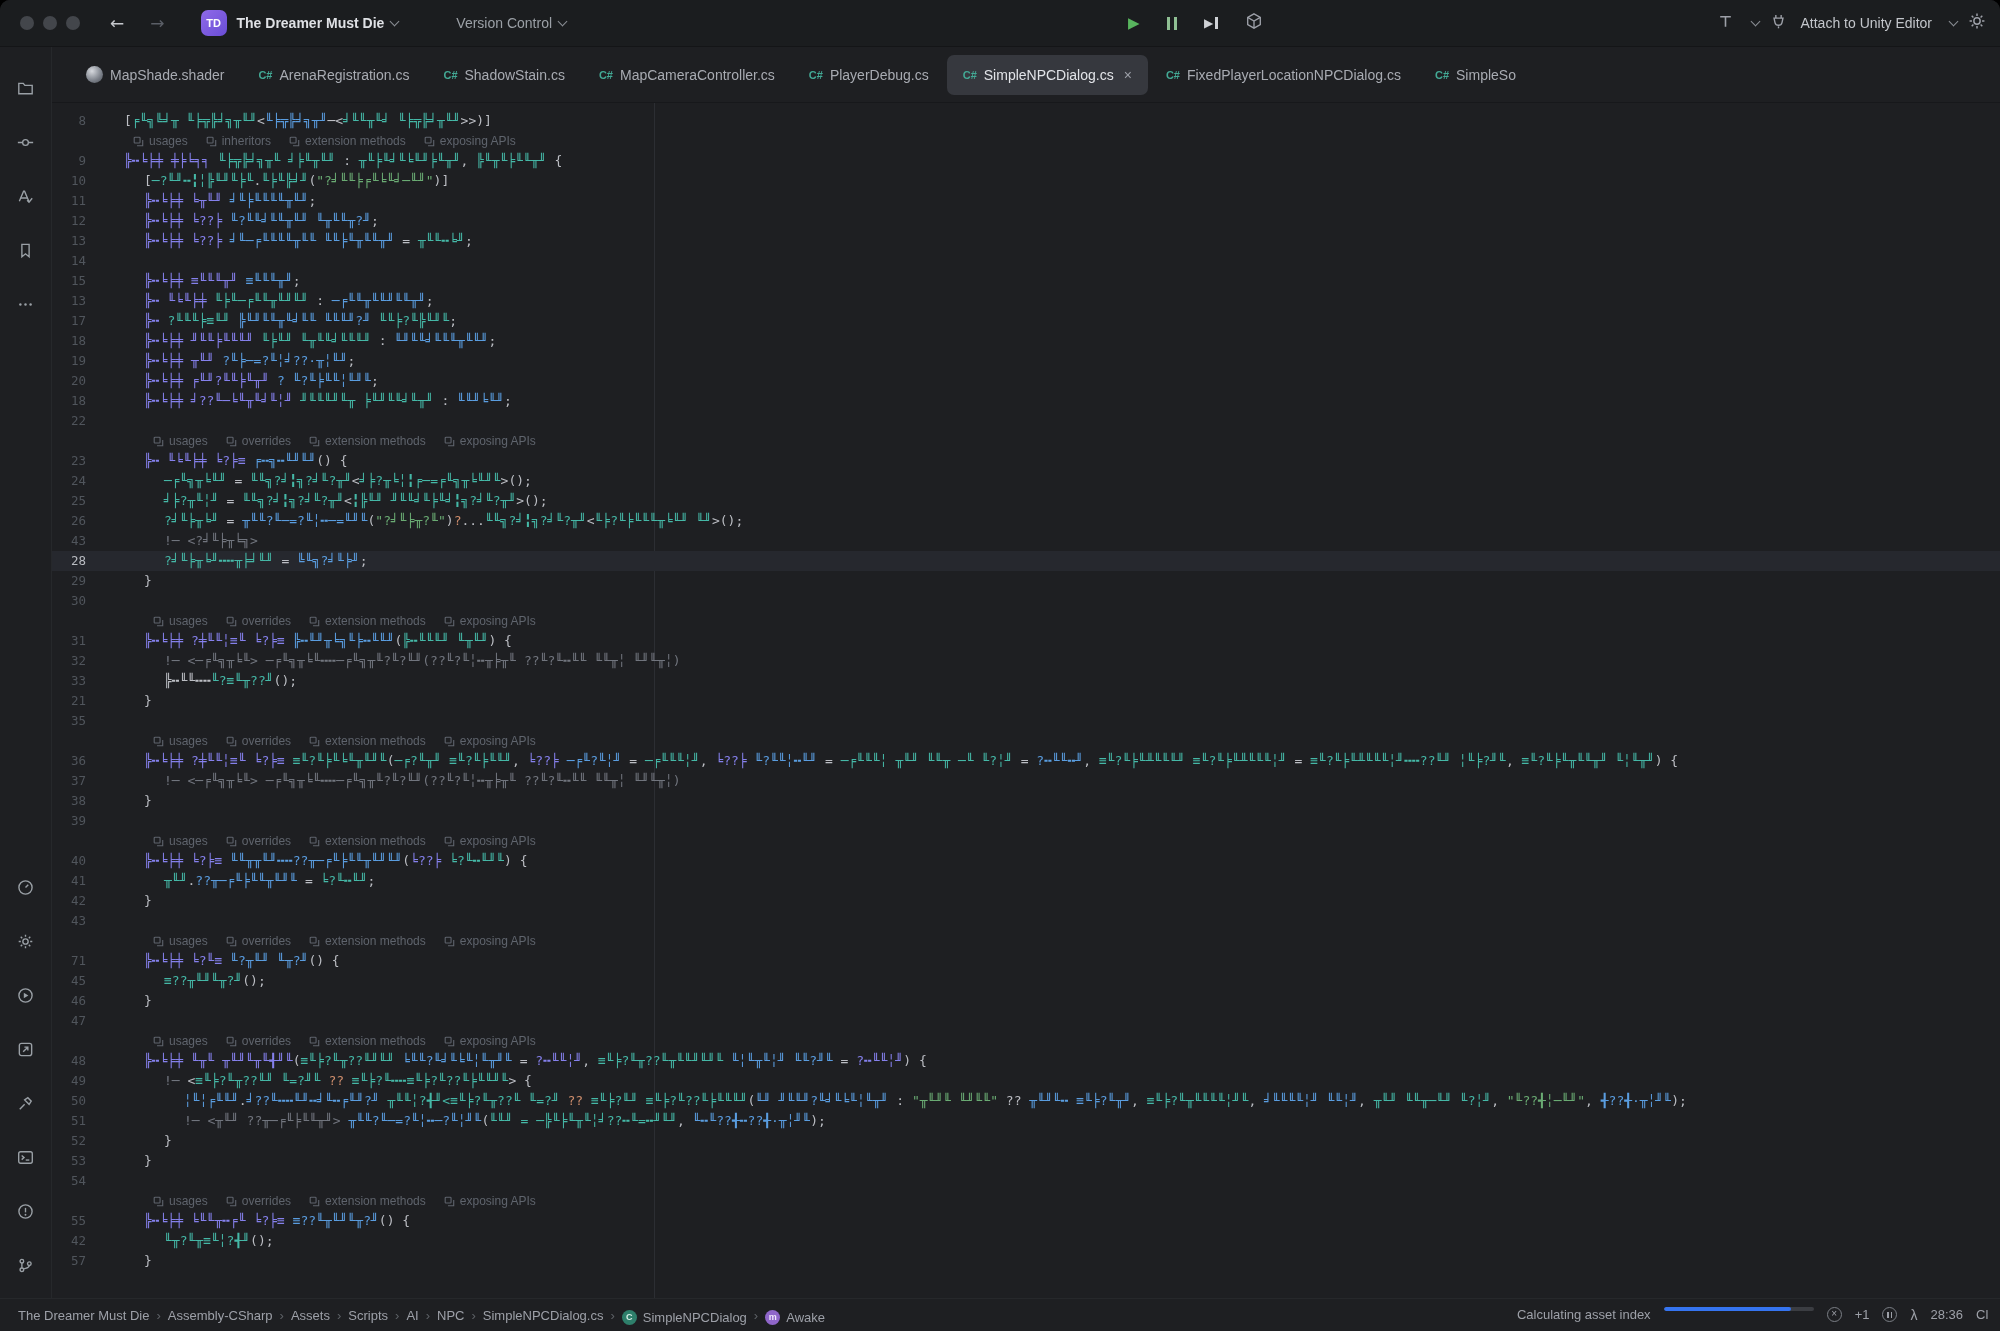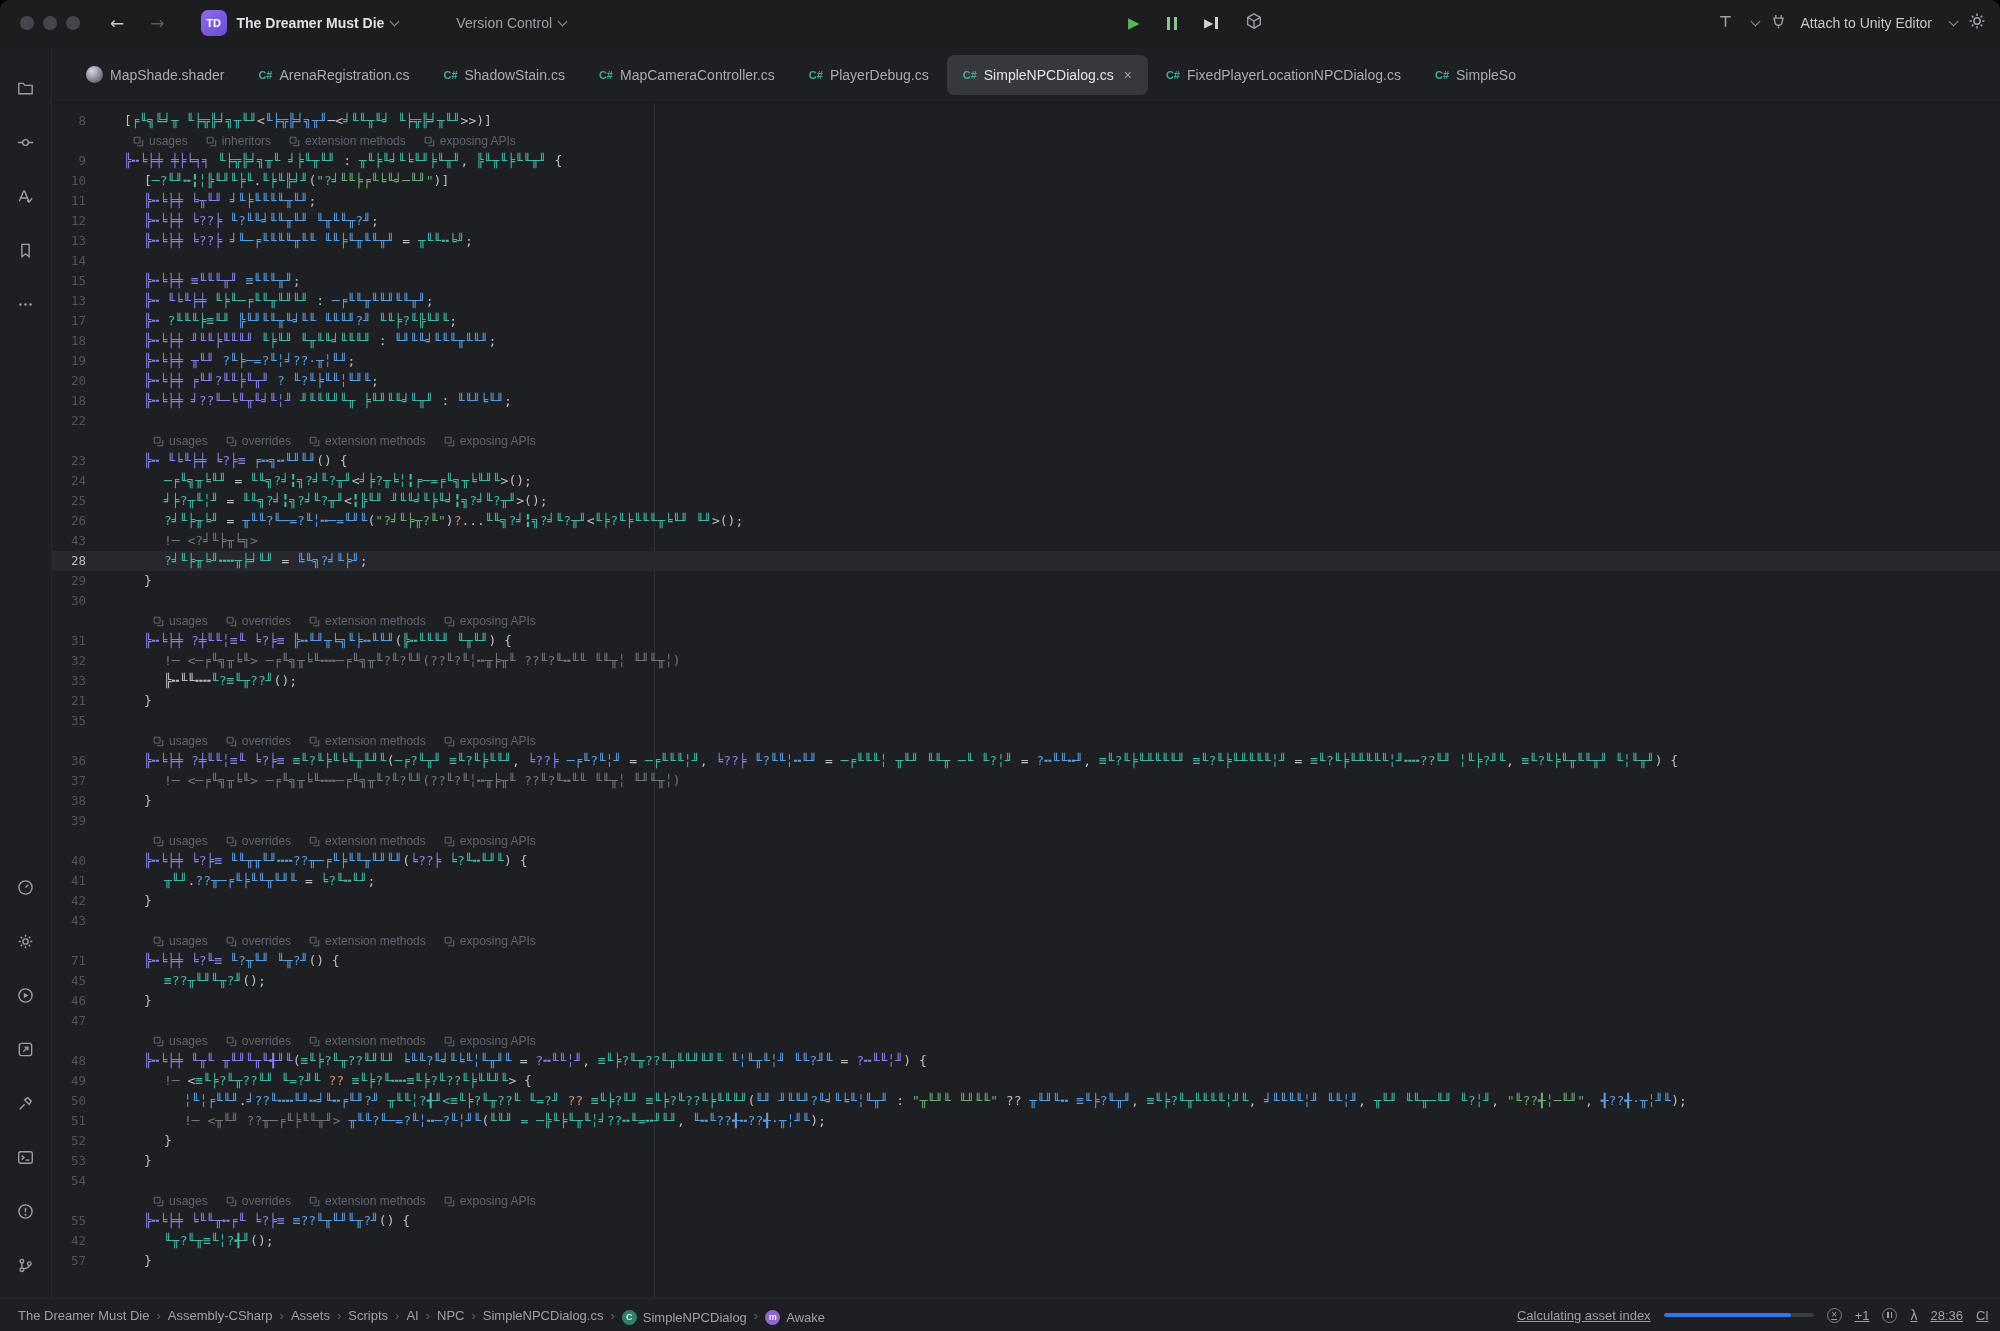--- a/index.html
+++ b/index.html
@@ -67,21 +67,21 @@
 
   
   .statusbar{height:33px;display:flex;align-items:center;border-top:1px solid #26282b;background:#1e1f22;
              padding:0 6px 0 16px;overflow:hidden;white-space:nowrap;}
   .bcitem{display:inline-flex;align-items:center;color:#9da0a8;font-size:13px;margin:0 2px;}
   .bcsep{color:#5d6166;margin:0 5px;font-size:13px;}
   .bci{width:15px;height:15px;border-radius:50%;font:700 9px/15px "Liberation Sans",sans-serif;
        text-align:center;margin-right:6px;display:inline-block;}
   .bci.class{background:#2e7f6b;color:#d7efe7;}
   .bci.method{background:#8f66c9;color:#efe6fb;}
-  .sb-right{margin-left:auto;display:flex;align-items:center;gap:13px;color:#9da0a8;font-size:13px;text-decoration:underline;}
+  .sb-right{margin-left:auto;display:flex;gap:13px;color:#9da0a8;font-size:13px;}
   .pbar{width:150px;height:4px;border-radius:2px;background:#3b3d42;overflow:hidden;}
   #pfill{height:100%;background:#3574f0;border-radius:2px;}
   .xcirc{width:15px;height:15px;border:1.2px solid #7a7e85;border-radius:50%;color:#9da0a8;
          font-size:10px;line-height:12px;text-align:center;}
   .pausec{width:15px;height:15px;border:1.2px solid #7a7e85;border-radius:50%;display:inline-flex;
           align-items:center;justify-content:center;gap:2px;}
   .pausec i{width:1.5px;height:6px;background:#9da0a8;display:inline-block;}
   .lam{font-size:14px;color:#9da0a8;}
   .clipped{width:18px;overflow:hidden;display:inline-block;}
 </style>

